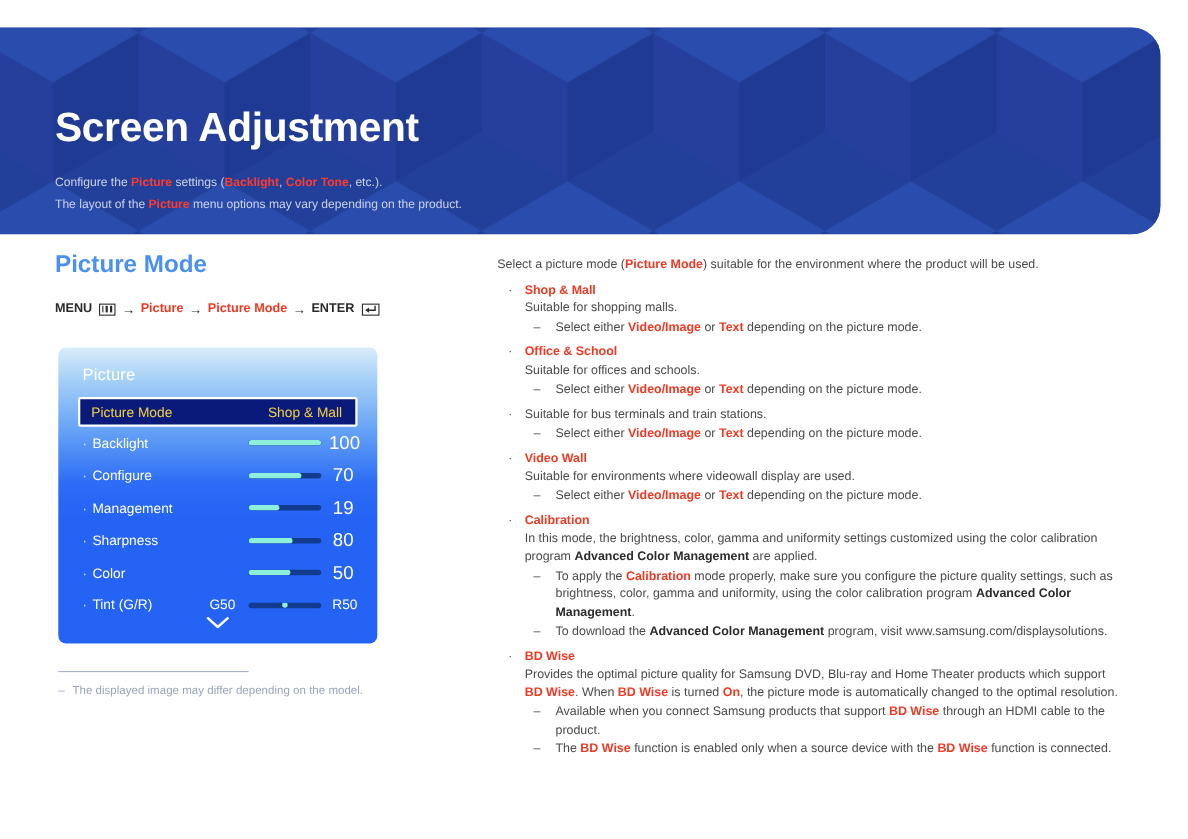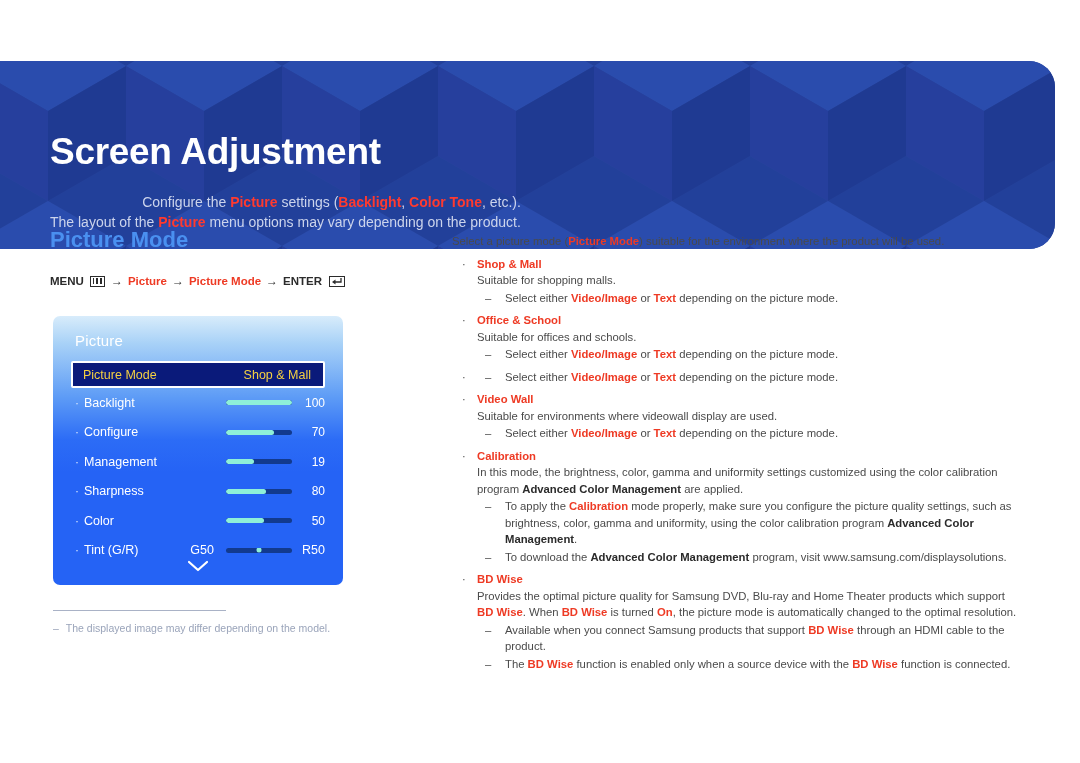--- a/index.html
+++ b/index.html
@@ -22,21 +22,20 @@
   .banner {
     position: absolute;
     left: 0;
     top: 25px;
     width: 1055px;
     height: 188px;
     background: #22409a;
     border-top-right-radius: 26px;
     border-bottom-right-radius: 26px;
     overflow: hidden;
-    margin-top: 36px;
   }
   .banner-pattern {
     position: absolute;
     inset: 0;
     opacity: 1;
   }
   .banner-inner {
     position: absolute;
     left: 50px;
     top: 0;
@@ -50,25 +49,24 @@
     font-size: 37px;
     font-weight: bold;
     color: #ffffff;
     letter-spacing: -0.3px;
     line-height: 1;
   }
   .banner-sub {
     position: absolute;
     left: 0;
     top: 131px;
-    font-size: 14px;
+    font-size: 11px;
     color: #ccd4ec;
     line-height: 20px;
     white-space: nowrap;
-    text-align: right;
   }
   .banner-sub .hl {
     color: #ff3a2f;
     font-weight: bold;
   }
 
   
   .left-col {
     position: absolute;
     left: 50px;
@@ -220,22 +218,22 @@
   .osd-slider .fill {
     position: absolute;
     left: 0;
     top: 0;
     bottom: 0;
     background: #8ef0d8;
     border-radius: 3px;
   }
   .osd-num {
     width: 26px;
-    text-align: right;
-    font-size: 12px;
+    text-align: center;
+    font-size: 17px;
   }
   .osd-endlabel {
     font-size: 12.5px;
     width: 26px;
   }
   .osd-endlabel.left { text-align: right; margin-right: 5px; }
   .osd-endlabel.right { text-align: right; }
   .osd-slider.dot {
     background: #123a8e;
   }
@@ -487,20 +485,21 @@
     <span class="dot">·</span>
     <div class="b1-title">Office &amp; School</div>
     <div class="b1-desc">Suitable for offices and schools.</div>
     <div class="b2">
       <span class="dash">–</span><span>Select either </span><span class="red">Video/Image</span><span> or </span><span class="red">Text</span><span> depending on the picture mode.</span>
     </div>
   </div>
 
   <div class="b1">
     <span class="dot">·</span>
+    <div class="b1-desc">Suitable for bus terminals and train stations.</div>
     <div class="b2">
       <span class="dash">–</span><span>Select either </span><span class="red">Video/Image</span><span> or </span><span class="red">Text</span><span> depending on the picture mode.</span>
     </div>
   </div>
 
   <div class="b1">
     <span class="dot">·</span>
     <div class="b1-title">Video Wall</div>
     <div class="b1-desc">Suitable for environments where videowall display are used.</div>
     <div class="b2">

